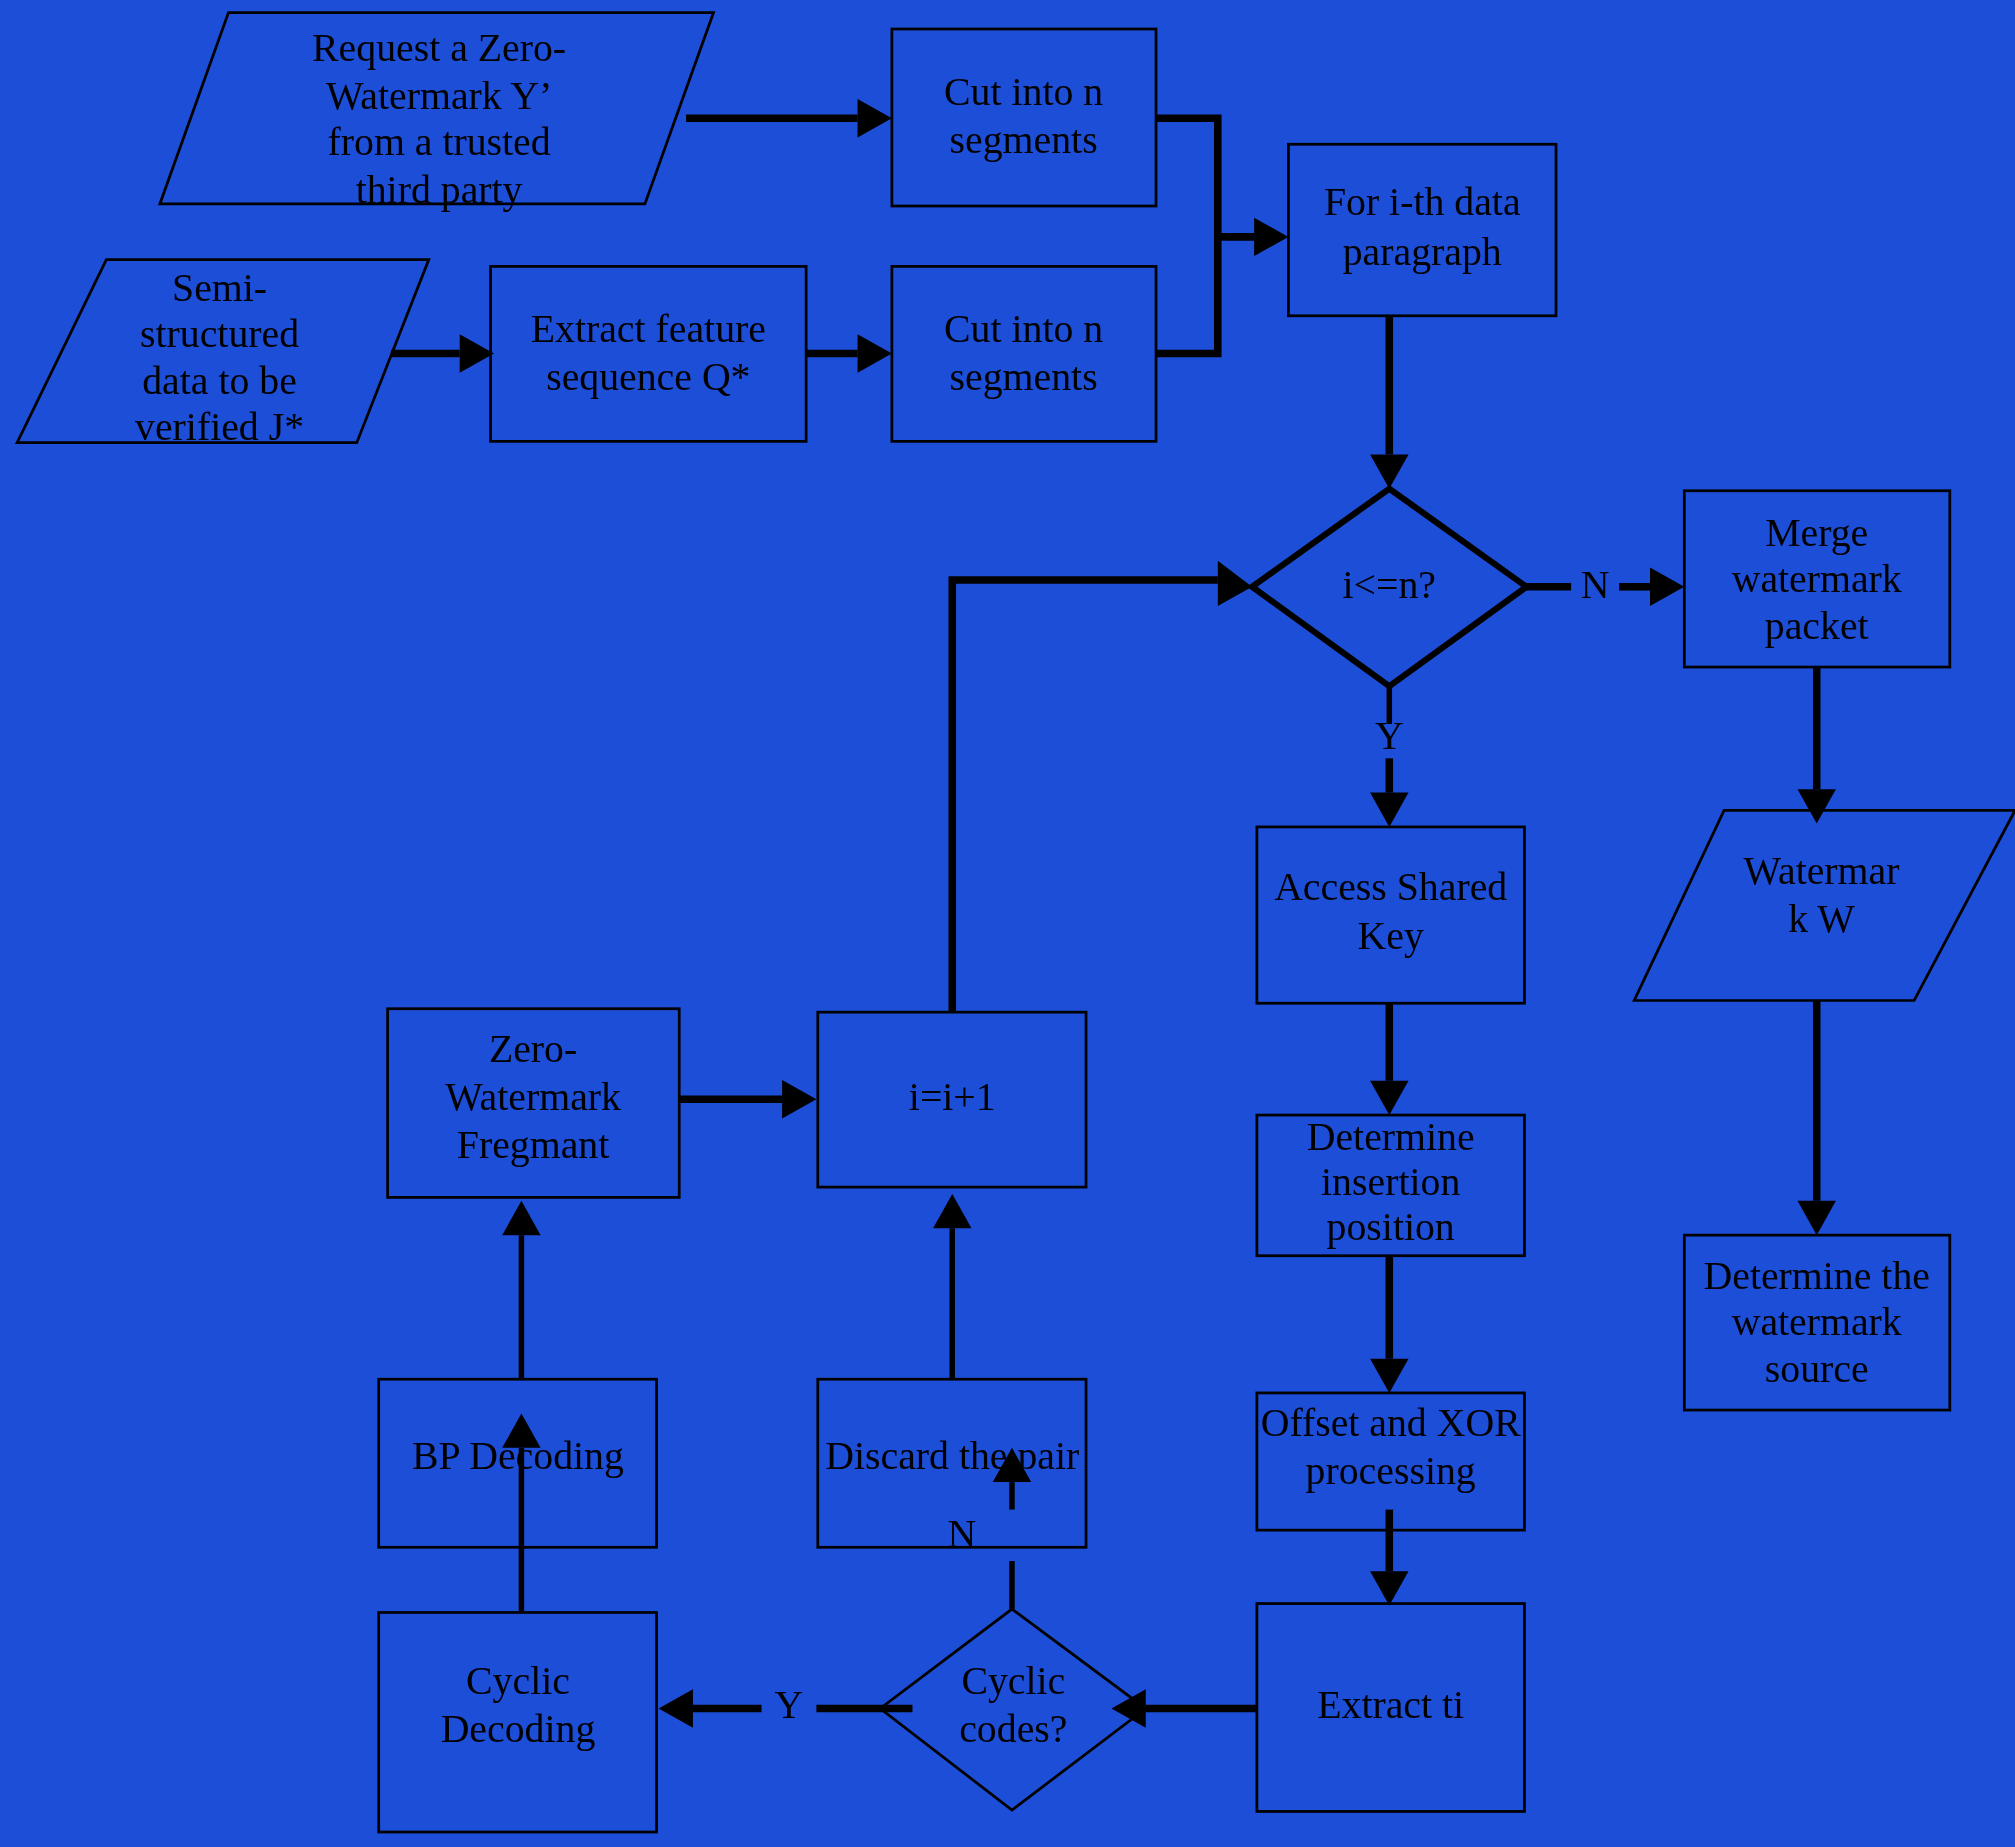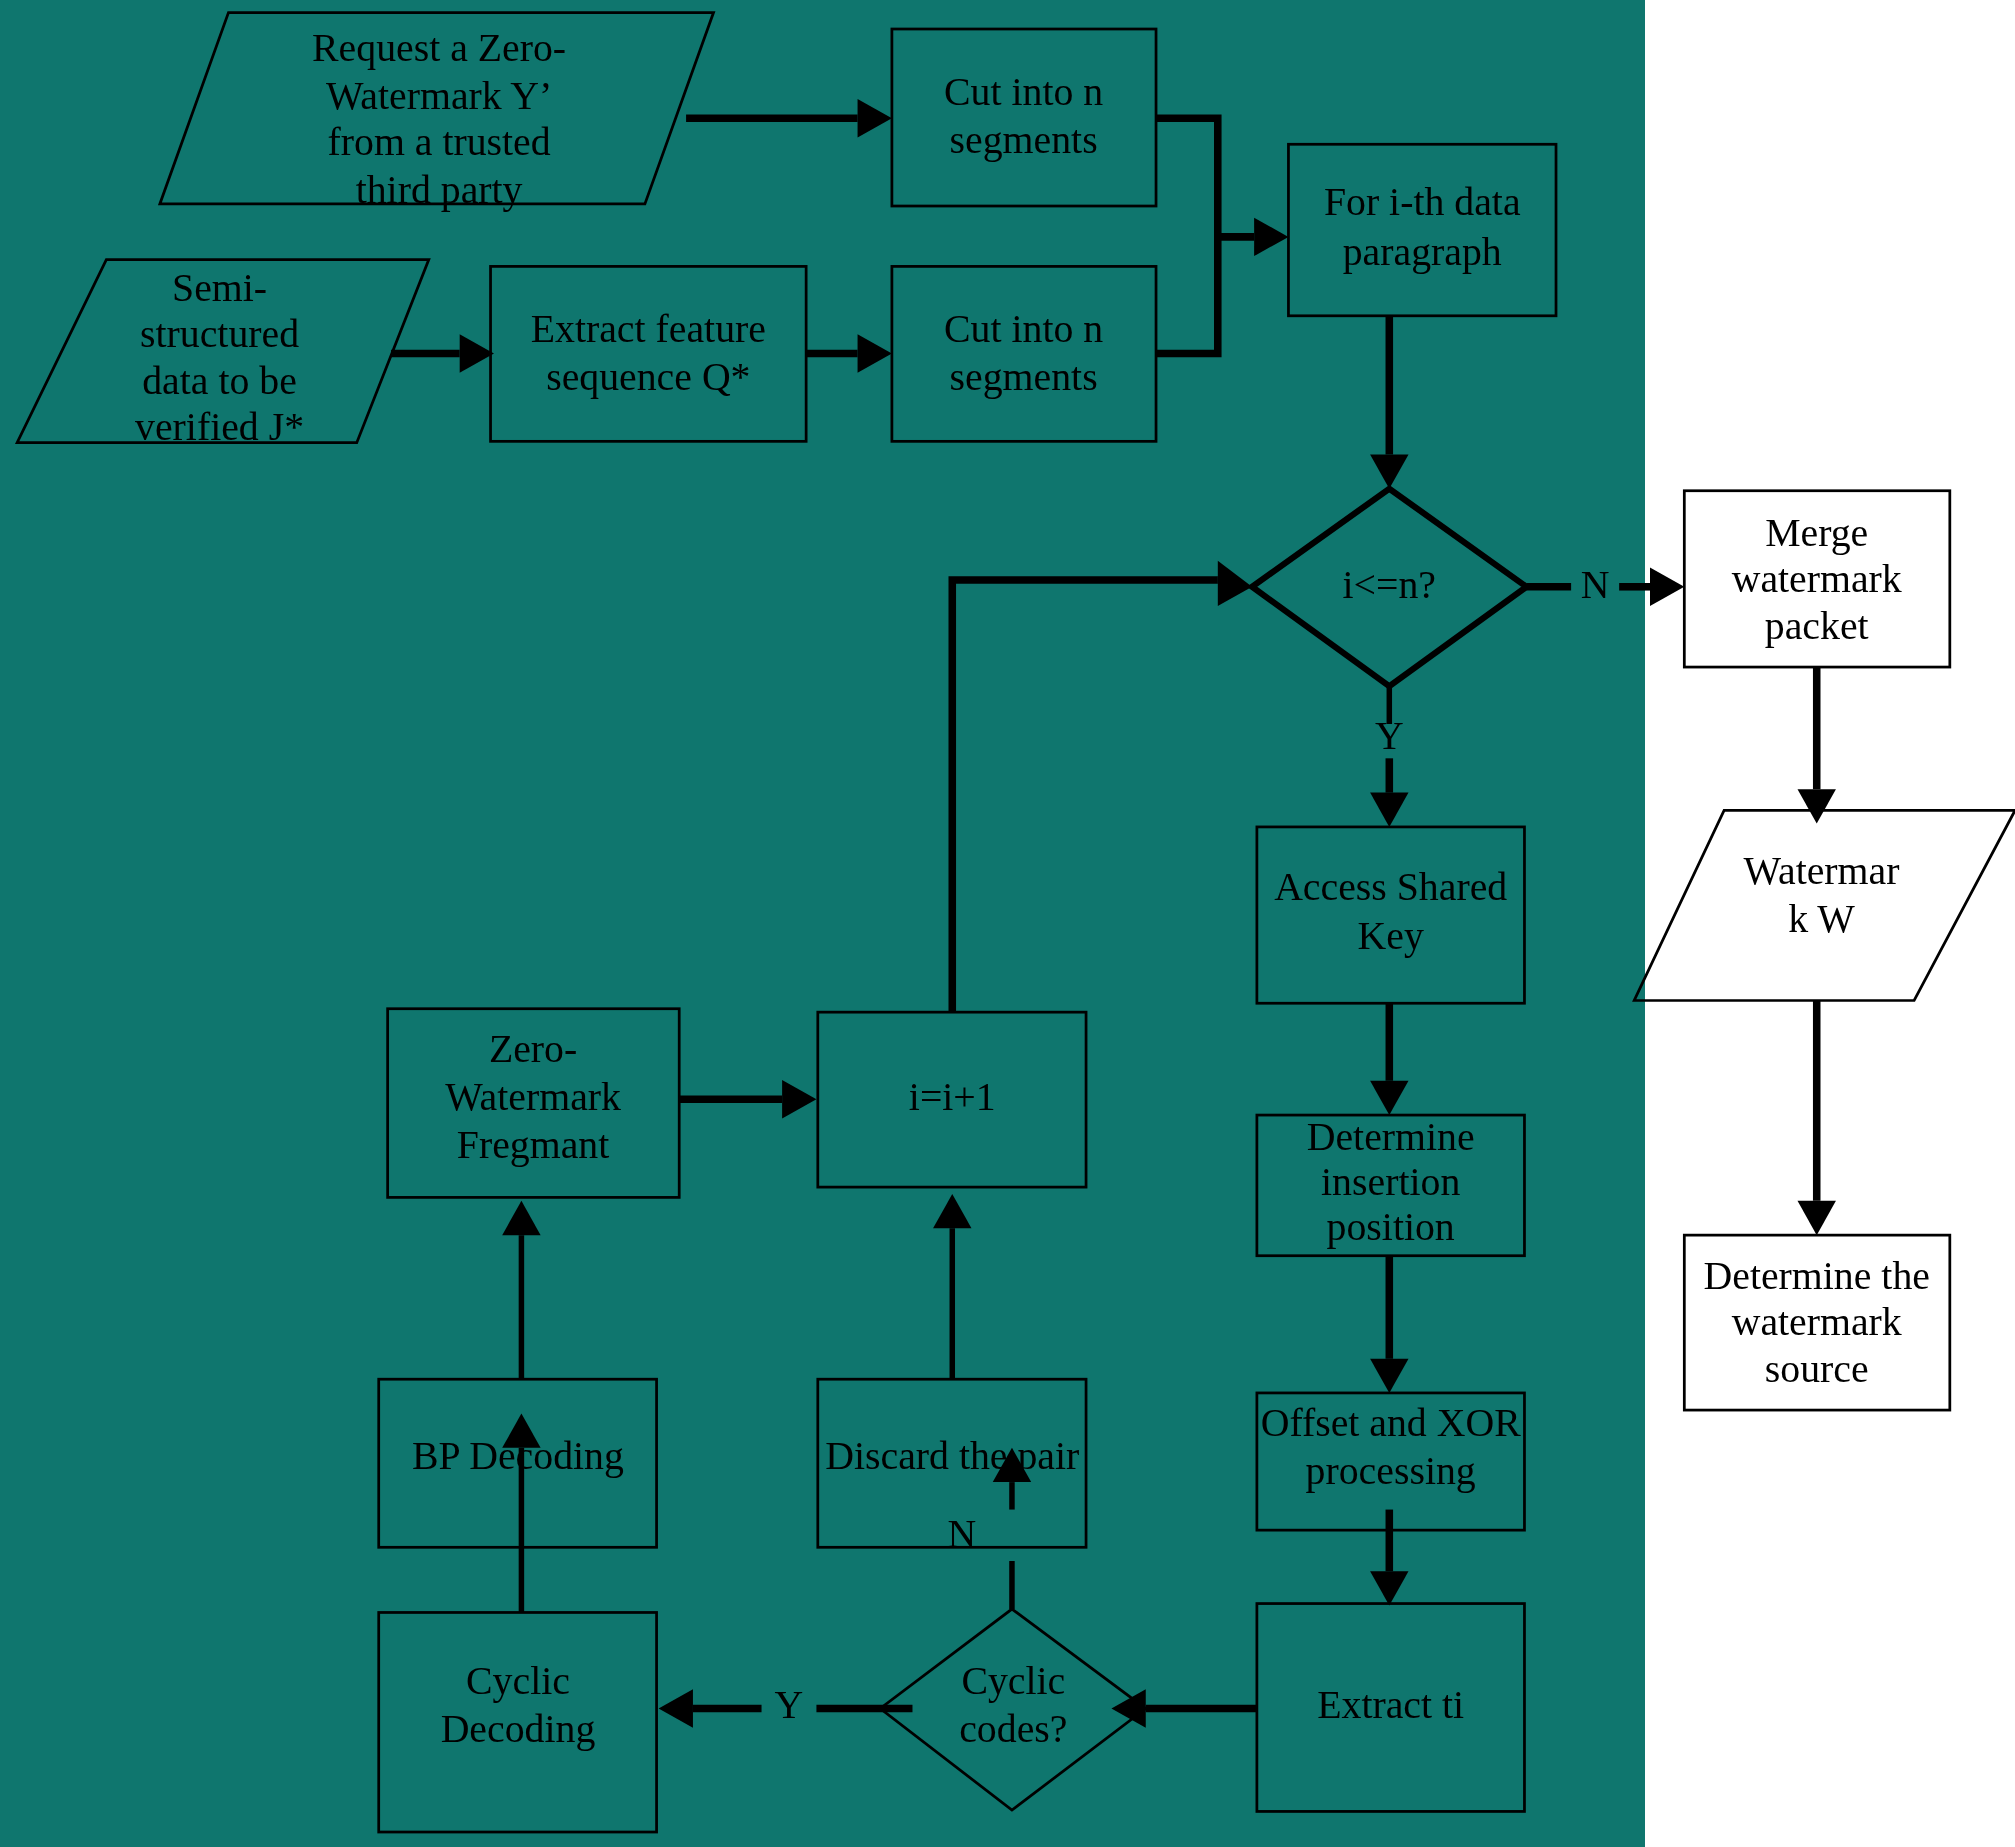--- a/index.html
+++ b/index.html
@@ -5,23 +5,23 @@
   html, body {
     margin: 0;
     padding: 0;
     background: #ffffff;
   }
   body {
     font-family: "Liberation Serif", "DejaVu Serif", serif;
   }
   #flowchart-root {
     position: relative;
-    width: 1645px;
+    width: 2015px;
     height: 1848px;
-    background: #0f766e;
+    background: #1d4ed8;
   }
   svg.fc {
     display: block;
     width: 2015px;
     height: 1848px;
   }
   .shape-fill { fill: #ffffff; }
   .shape-stroke { stroke: #000000; fill: none; }
   .thin { stroke-width: 4; }
   .thick { stroke-width: 9; }

